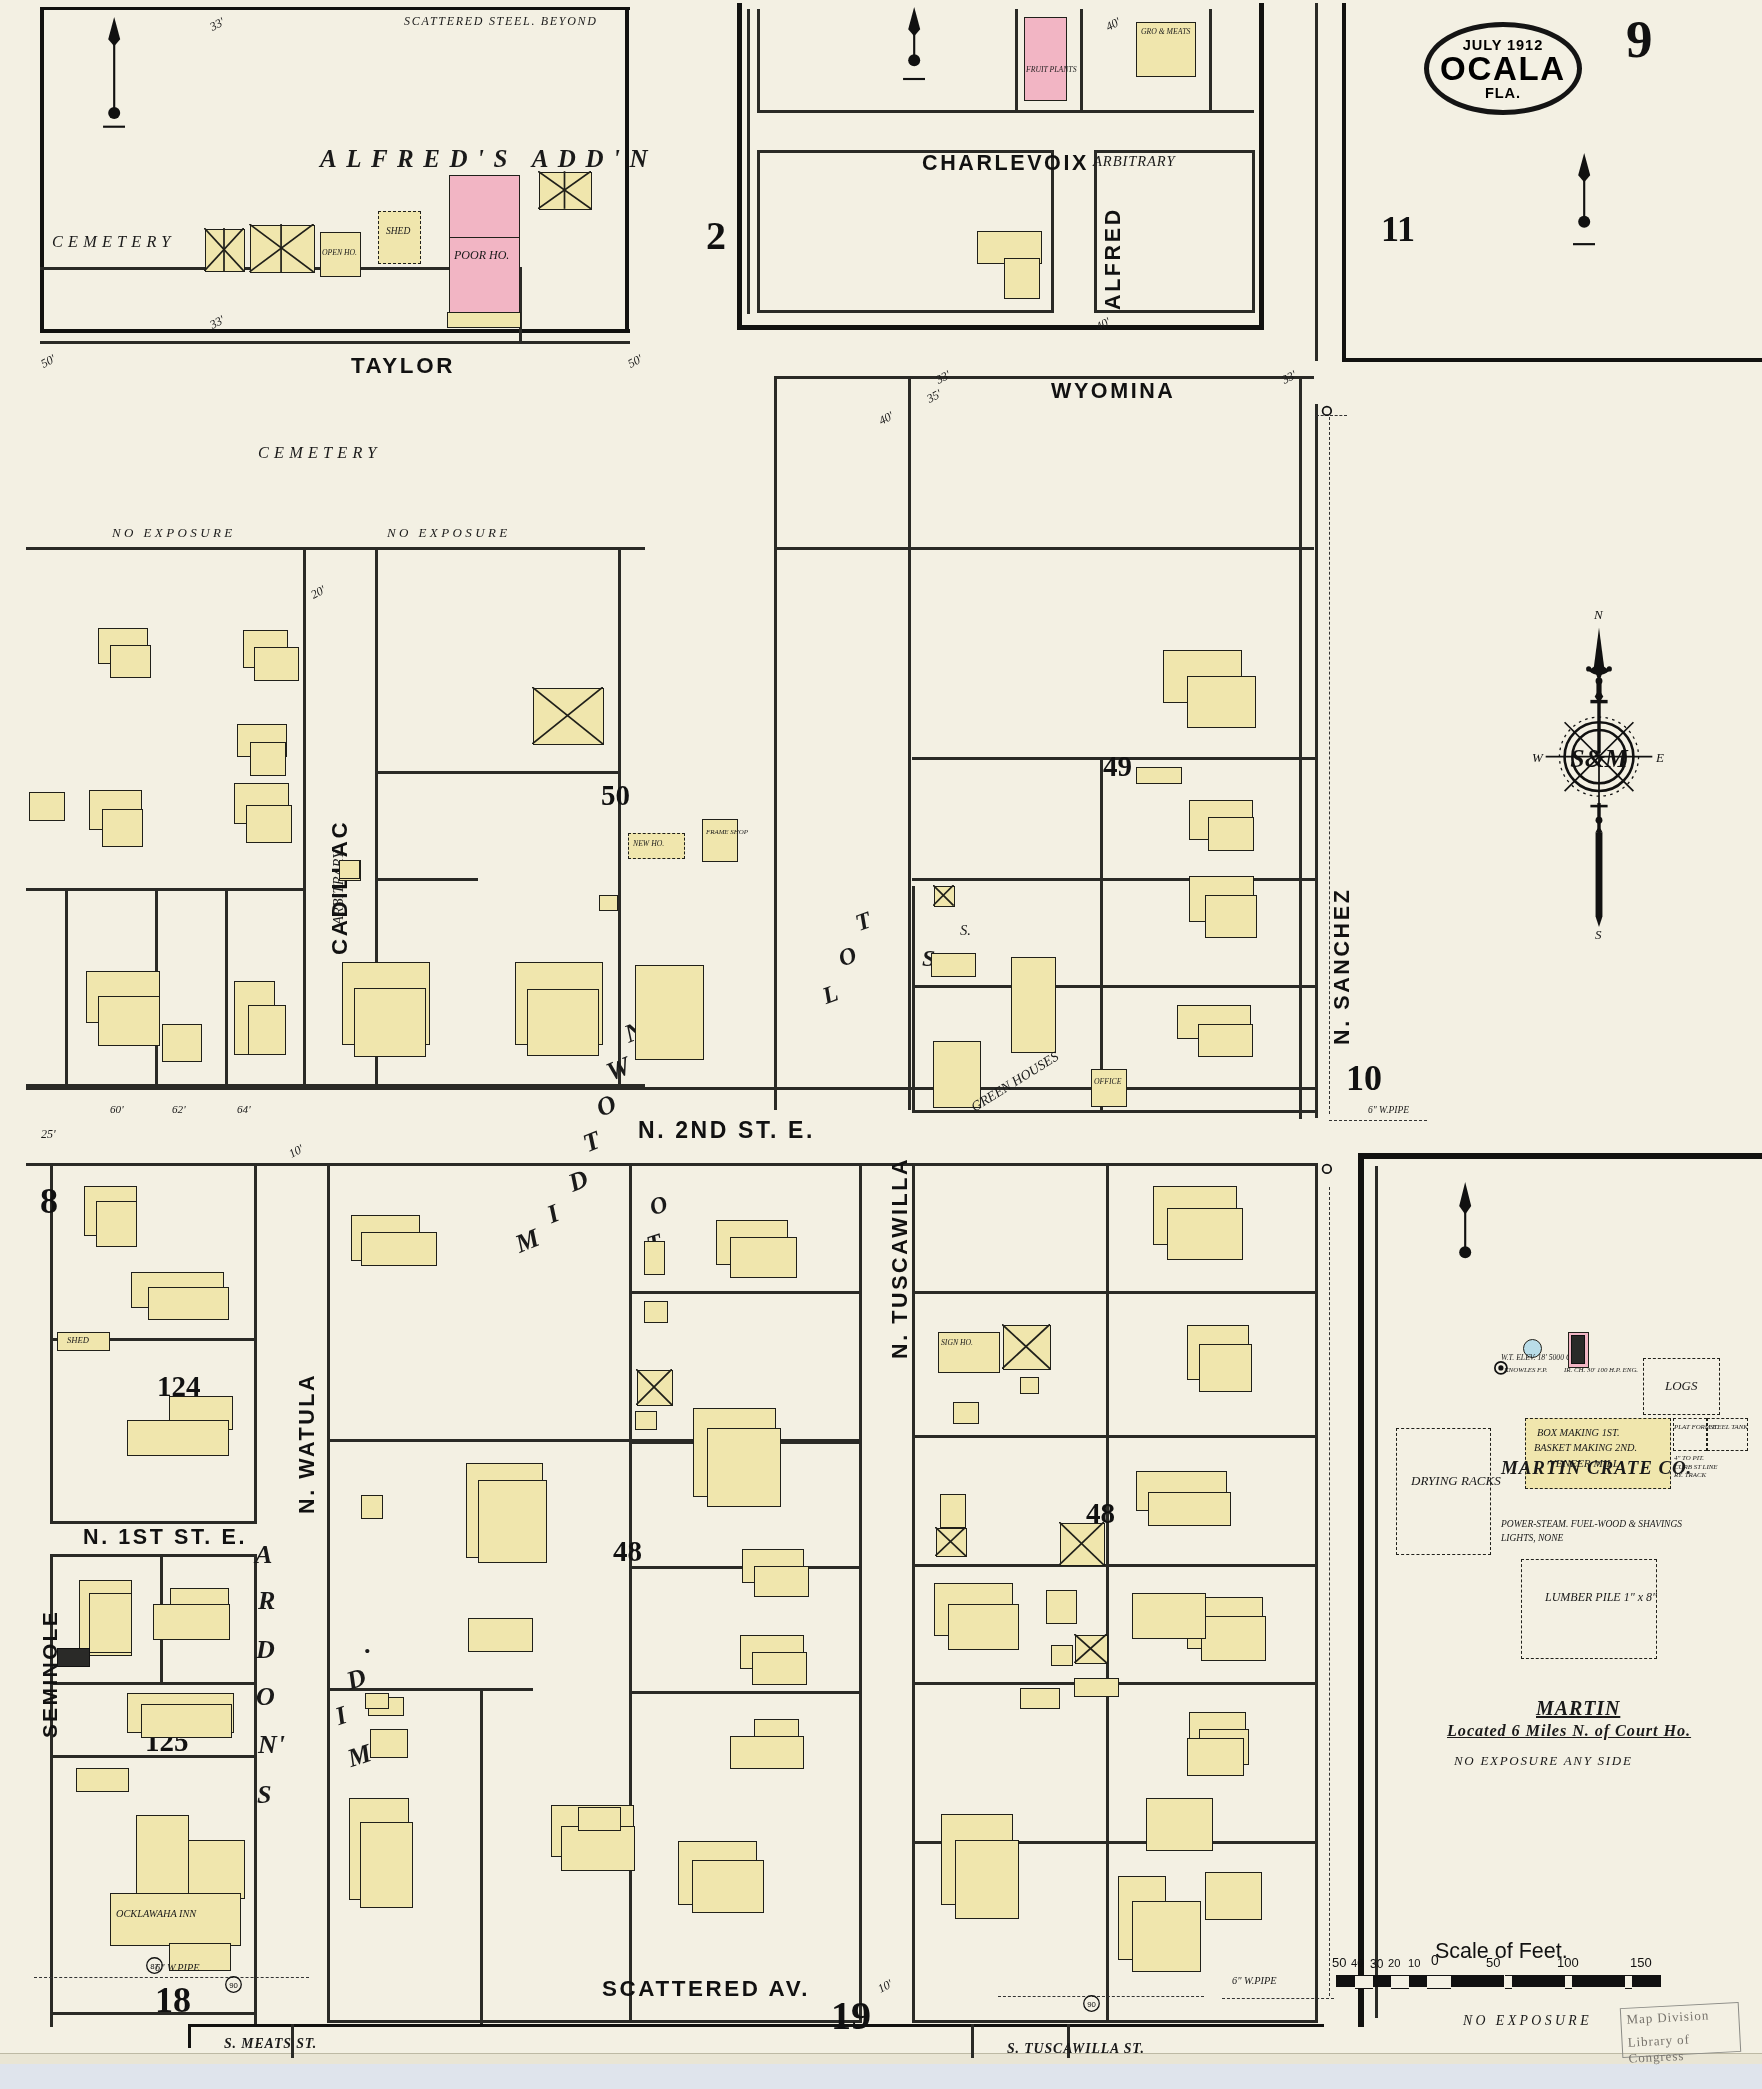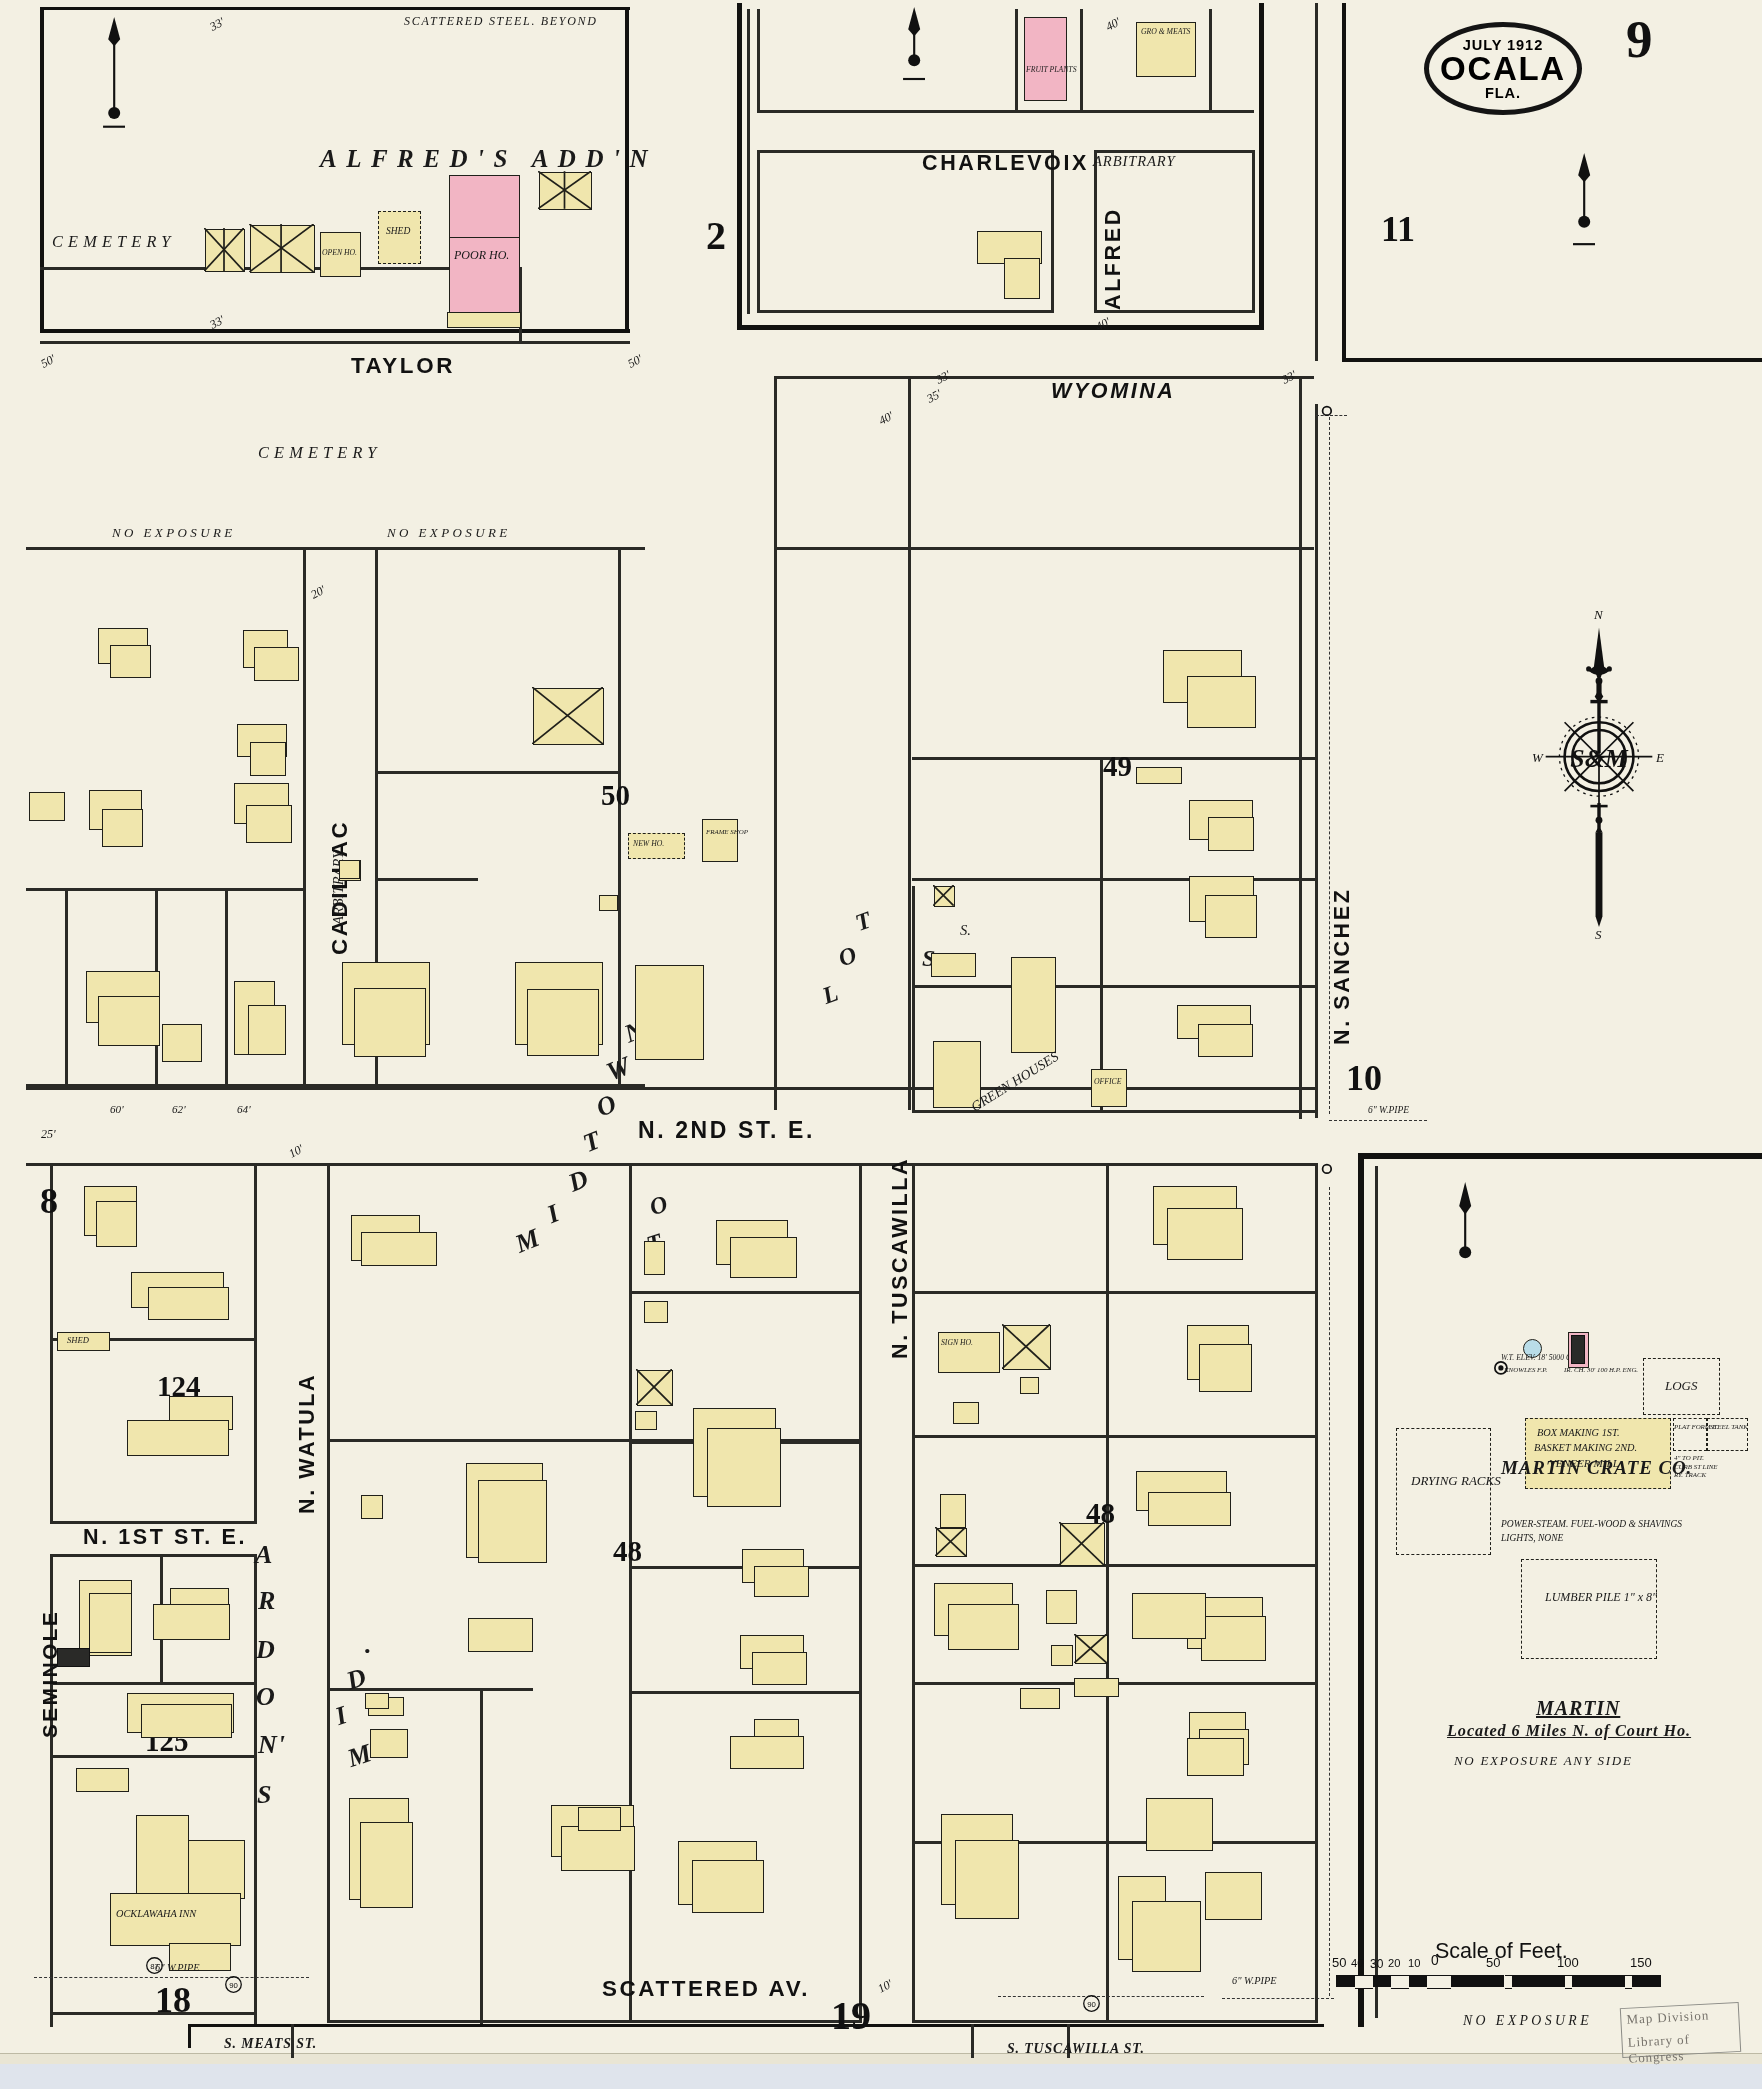--- a/index.html
+++ b/index.html
@@ -214,21 +214,21 @@
 
   <div class="heavy" style="left:188px;top:2024px;width:1136px;height:3.4px;"></div>
   <div class="heavy" style="left:188px;top:2024px;width:3.4px;height:24px;"></div>
   <div class="lot" style="left:52px;top:2012px;width:138px;height:3.4px;"></div>
   <div class="lot" style="left:291px;top:2024px;width:2.6px;height:34px;"></div>
   <div class="lot" style="left:971px;top:2024px;width:2.6px;height:34px;"></div>
   <div class="lot" style="left:1067px;top:2024px;width:2.6px;height:34px;"></div>
 
   <div class="lbl street" style="left:351px;top:353px;font-size:22.4px;">TAYLOR</div>
   <div class="lbl street" style="left:922px;top:151px;font-size:21.5px;">CHARLEVOIX</div>
-  <div class="lbl street" style="left:1051px;top:379px;font-size:21.5px;font-style:italic;">WYOMINA</div>
+  <div class="lbl street" style="left:1051px;top:379px;font-size:21.5px;">WYOMINA</div>
   <div class="lbl street vert" style="left:1101px;top:310px;font-size:21.5px;transform:rotate(-90deg);">ALFRED</div>
   <div class="lbl street vert" style="left:327px;top:955px;font-size:22.4px;transform:rotate(-90deg);">CADILLAC</div>
   <div class="lbl street vert" style="left:1330px;top:1045px;font-size:21.5px;transform:rotate(-90deg);">N. SANCHEZ</div>
   <div class="lbl street" style="left:638px;top:1117px;font-size:23px;">N. 2ND ST. E.</div>
   <div class="lbl street vert" style="left:295px;top:1514px;font-size:21.5px;transform:rotate(-90deg);">N. WATULA</div>
   <div class="lbl street vert" style="left:888px;top:1359px;font-size:21.5px;transform:rotate(-90deg);">N. TUSCAWILLA</div>
   <div class="lbl street" style="left:83px;top:1525px;font-size:21.5px;">N. 1ST ST. E.</div>
   <div class="lbl street vert" style="left:38px;top:1738px;font-size:20.6px;transform:rotate(-90deg);">SEMINOLE</div>
   <div class="lbl street" style="left:602px;top:1976px;font-size:22.4px;">SCATTERED AV.</div>
   <div class="lbl script" style="left:224px;top:2037px;font-size:13.8px;line-height:1.05;text-align:center;width:69px;">

